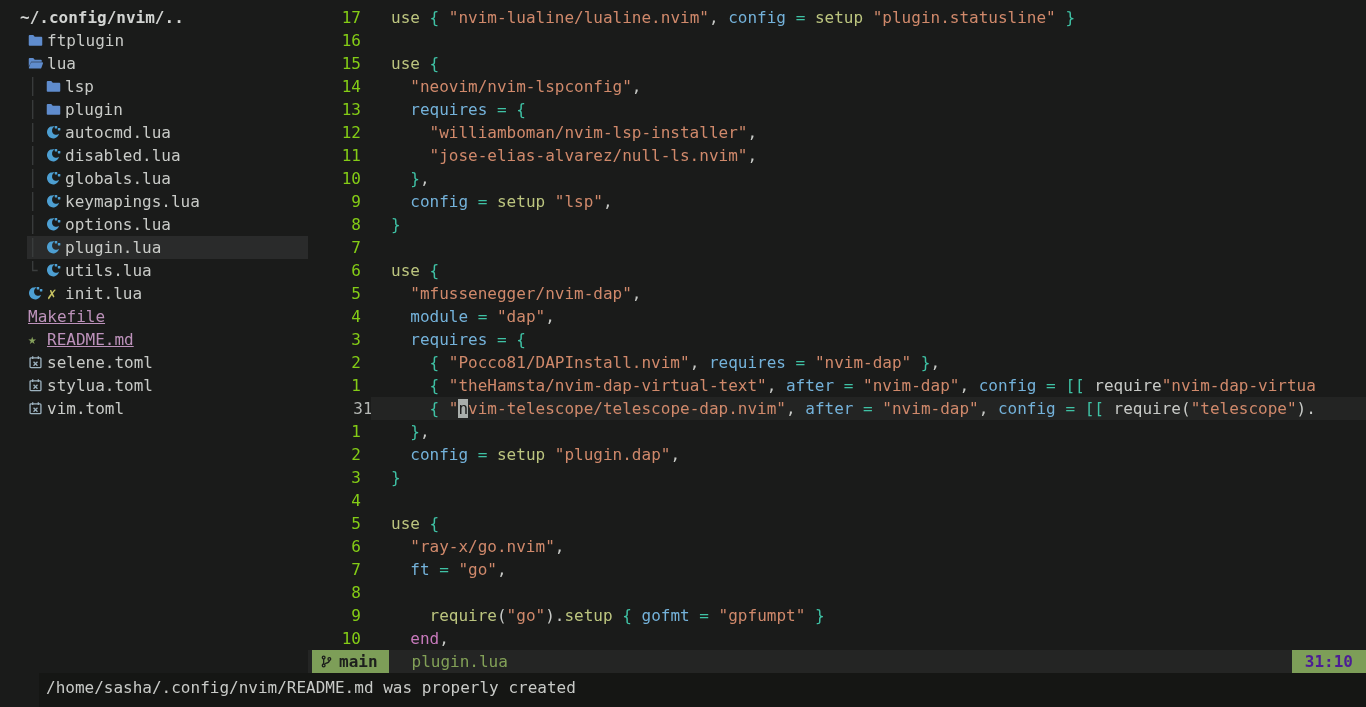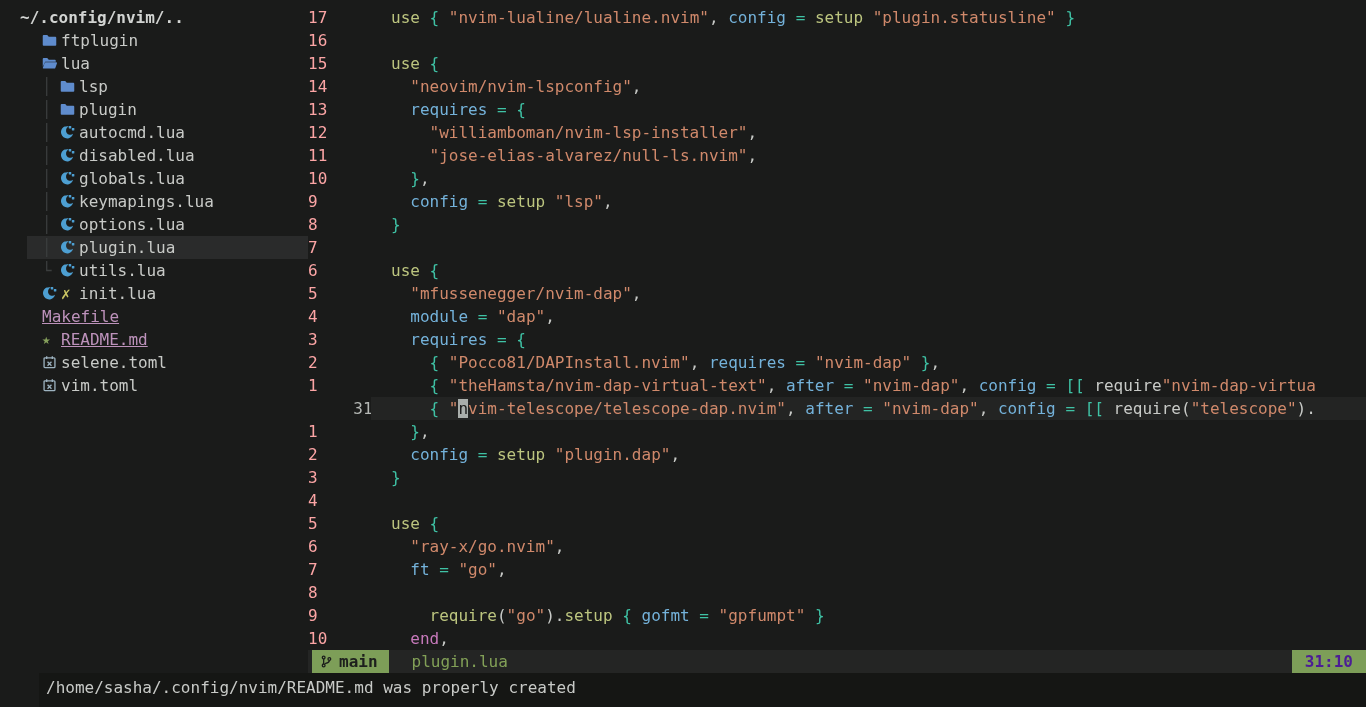--- a/index.html
+++ b/index.html
@@ -9,34 +9,34 @@
     font-family:"DejaVu Sans Mono","Liberation Mono",monospace;
     font-size:16px;line-height:23px;
     color:#c8cac7;
     overflow:hidden;
     display:flex;flex-direction:column;
   }
   .content{display:flex;flex-direction:row;height:673px;border-radius:23px;}
   
   .sidebar{width:308px;background:#1a1b1a;padding-top:6px;box-sizing:border-box;flex:none;overflow:hidden;}
   .tree-title{height:23px;padding-left:20px;font-weight:bold;color:#d2d4d2;white-space:pre;}
-  .tree-row{height:23px;display:flex;align-items:center;padding-left:42px;white-space:pre;cursor:default;}
+  .tree-row{height:23px;display:flex;align-items:center;padding-left:28px;white-space:pre;cursor:default;}
   .tree-row.selected{background:linear-gradient(to right,transparent 27px,#2a2b2b 27px);}
   .tree-guide{display:inline-block;width:18px;color:#3b3e3e;flex:none;}
   .tree-icon{display:inline-flex;width:19px;align-items:center;flex:none;}
   .tree-icon svg{display:block;}
   .tree-marker{display:inline-block;width:18px;color:#c9c463;flex:none;}
   .tree-label{color:#c8cac7;}
   .tree-label.special{color:#bd92bb;text-decoration:underline;}
   .star-glyph{color:#87a25d;font-size:14px;}
   
   .editor-col{flex:1;display:flex;flex-direction:column;min-width:0;}
   .code-area{height:650px;padding-top:6px;box-sizing:border-box;overflow:hidden;}
   .line{height:23px;display:flex;overflow:hidden;}
-  .gutter{box-sizing:border-box;width:83px;flex:none;padding-right:30px;color:#fca5a5;}
+  .gutter{box-sizing:border-box;width:83px;flex:none;padding-right:30px;text-align:right;color:#84cc16;}
   .line.current .gutter{padding-right:0;padding-left:27px;text-align:center;color:#b4b7b4;}
   .code{white-space:pre;}
   .line.current .code{background:#232423;margin-left:-20px;padding-left:20px;flex:1;}
   .t-f{color:#c8cac7}
   .t-k{color:#bcc57f}
   .t-s{color:#d0896b}
   .t-p{color:#74b2da}
   .t-o{color:#3fc2a5}
   .t-m{color:#c779bb}
   .t-c{background:#a9aeab;color:#191a19}
@@ -114,20 +114,28 @@
           <div class="tree-row"><span class="tree-label special">Makefile</span></div>
           <div class="tree-row"><span class="tree-icon"><span class="star-glyph">★</span></span><span class="tree-label special">README.md</span></div>
           <div class="tree-row"><span class="tree-icon"><svg width="15" height="15" viewBox="0 0 16 16">
                 <g stroke="#9db3c0" stroke-width="1.4" fill="none">
                   <rect x="2.2" y="3" width="11.6" height="10.4" rx="1"></rect>
                   <line x1="5" y1="1.4" x2="5" y2="4.2"></line>
                   <line x1="11" y1="1.4" x2="11" y2="4.2"></line>
                   <path d="M5.9 7.2l4.2 4.2M10.1 7.2l-4.2 4.2"></path>
                 </g>
               </svg></span><span class="tree-label">selene.toml</span></div>
+          <div class="tree-row"><span class="tree-icon"><svg width="15" height="15" viewBox="0 0 16 16">
+                <g stroke="#9db3c0" stroke-width="1.4" fill="none">
+                  <rect x="2.2" y="3" width="11.6" height="10.4" rx="1"></rect>
+                  <line x1="5" y1="1.4" x2="5" y2="4.2"></line>
+                  <line x1="11" y1="1.4" x2="11" y2="4.2"></line>
+                  <path d="M5.9 7.2l4.2 4.2M10.1 7.2l-4.2 4.2"></path>
+                </g>
+              </svg></span><span class="tree-label">stylua.toml</span></div>
           <div class="tree-row"><span class="tree-icon"><svg width="15" height="15" viewBox="0 0 16 16">
                 <g stroke="#9db3c0" stroke-width="1.4" fill="none">
                   <rect x="2.2" y="3" width="11.6" height="10.4" rx="1"></rect>
                   <line x1="5" y1="1.4" x2="5" y2="4.2"></line>
                   <line x1="11" y1="1.4" x2="11" y2="4.2"></line>
                   <path d="M5.9 7.2l4.2 4.2M10.1 7.2l-4.2 4.2"></path>
                 </g>
               </svg></span><span class="tree-label">vim.toml</span></div>
         </div>
     </aside>

